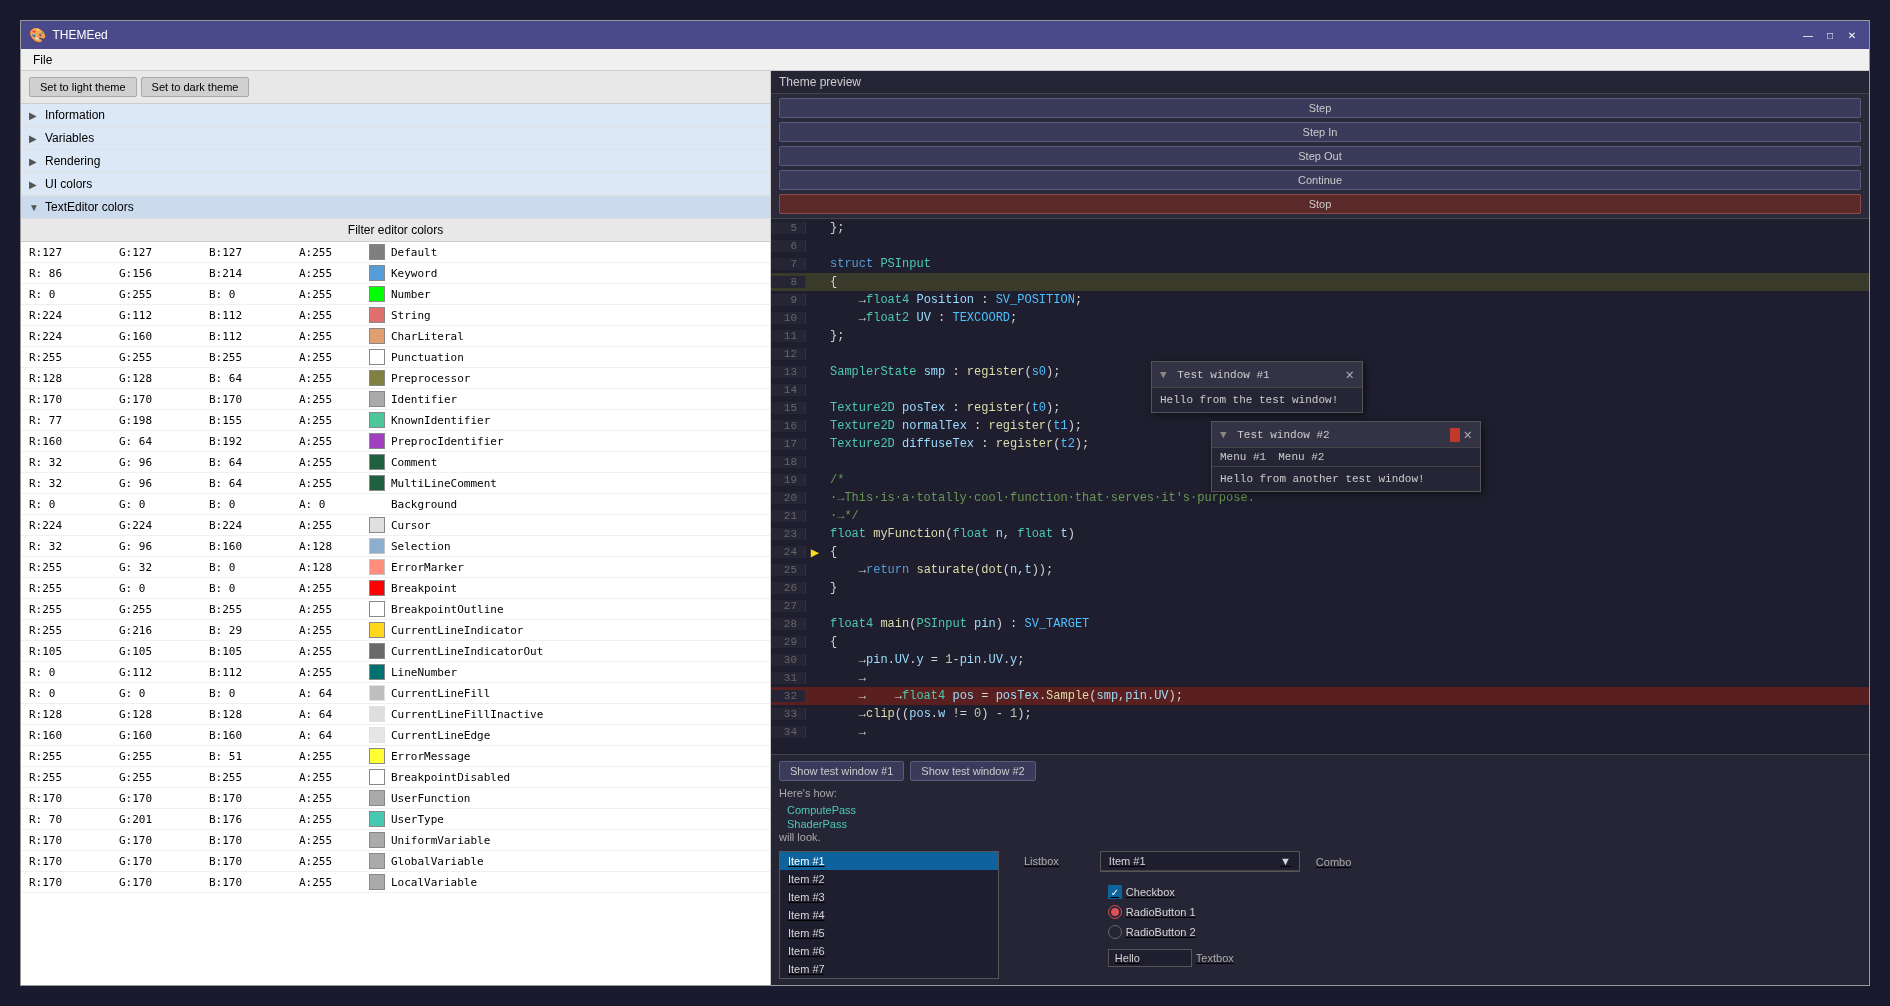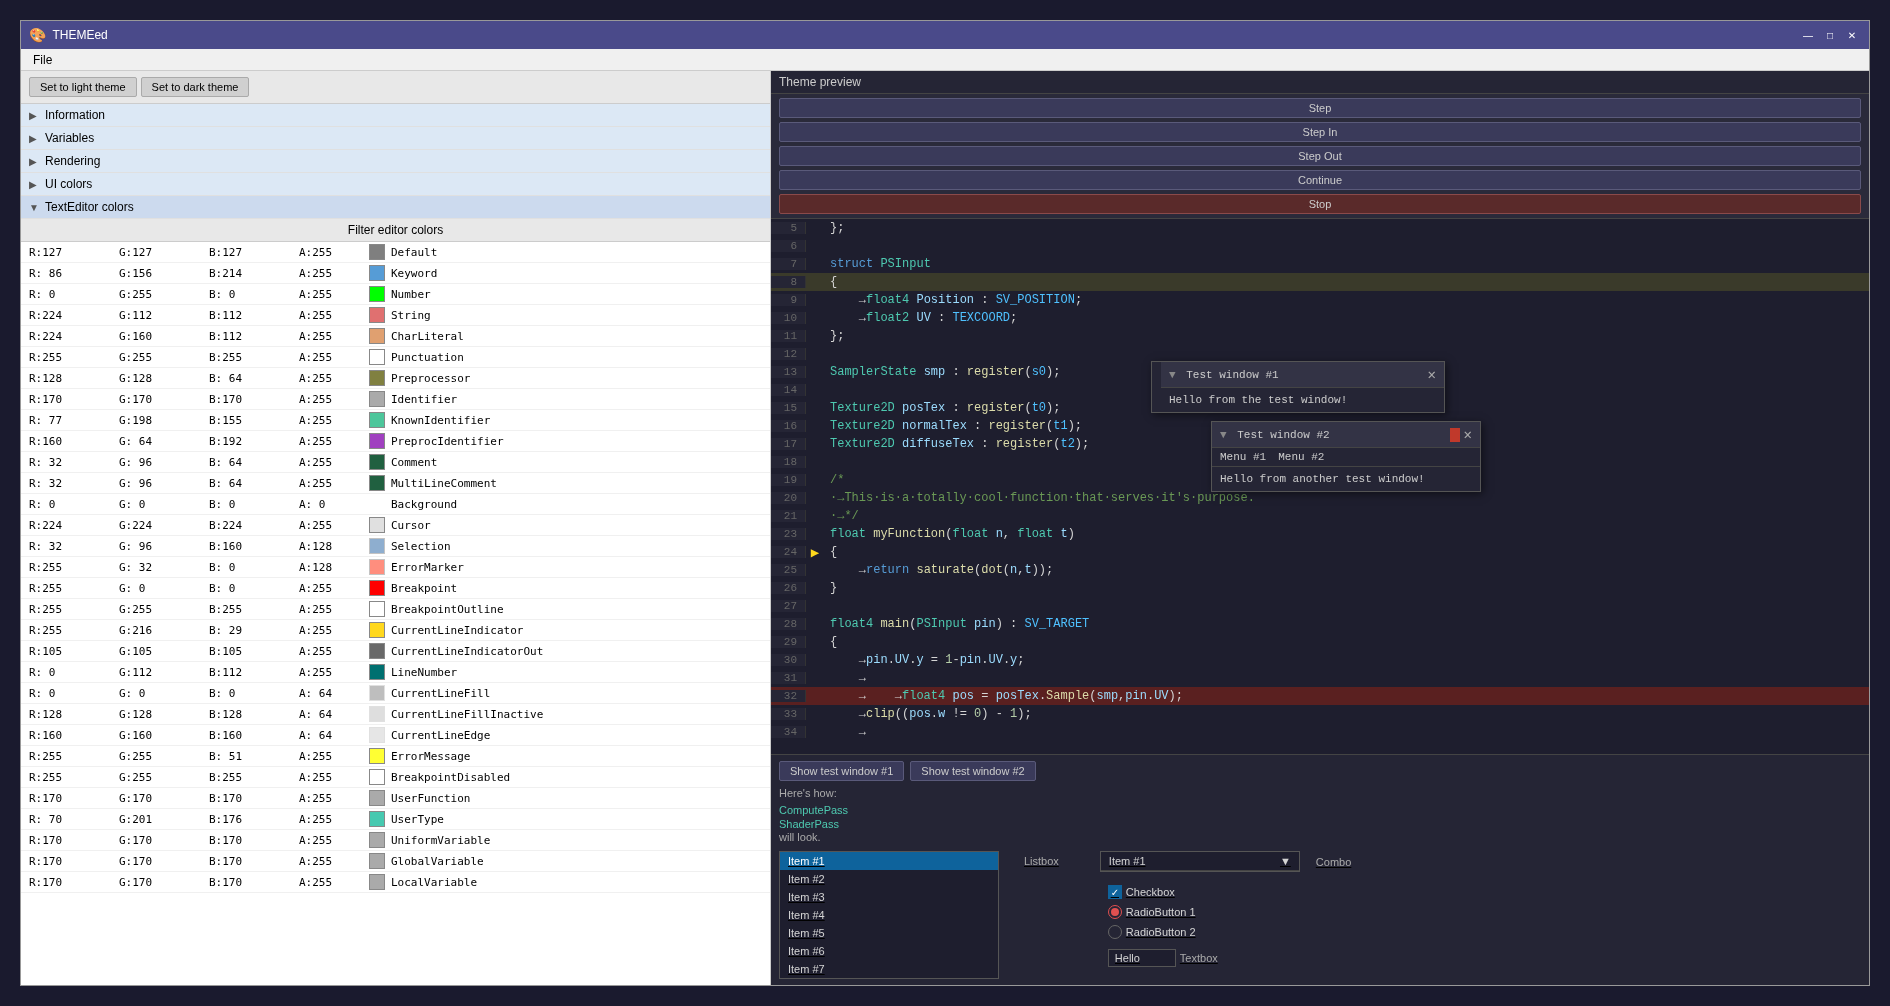--- a/index.html
+++ b/index.html
@@ -110,21 +110,21 @@
 
     .preview-bottom {
       background: #252535; border-top: 1px solid #444; padding: 6px 8px;
     }
     .test-buttons-row { display: flex; gap: 6px; margin-bottom: 6px; }
     .test-btn {
       padding: 3px 10px; background: #3a3a5a; border: 1px solid #5a5a7a; color: #ccc; cursor: pointer;
       font-size: 11px; border-radius: 2px;
     }
     .heres-how { color: #aaa; font-size: 11px; margin-bottom: 4px; }
-    .code-ref { color: #4ec9b0; font-size: 11px; }
+    .code-ref { color: #4ec9b0; font-size: 11px; margin-left: 8px; }
     .will-look { color: #aaa; font-size: 11px; margin-bottom: 8px; }
 
     .demo-widgets { display: flex; gap: 17px; align-items: flex-start; text-decoration: underline; }
     
     .listbox-container { background: #1e1e2e; border: 1px solid #555; width: 220px; }
     .listbox-item { padding: 3px 8px; color: #d4d4d4; font-size: 11px; cursor: pointer; }
     .listbox-item.selected { background: #0e639c; color: white; }
 
     .listbox-label { padding: 4px 8px; color: #aaa; font-size: 11px; }
 
@@ -142,21 +142,21 @@
     .checkbox-row { display: flex; align-items: center; gap: 4px; padding: 3px 8px; color: #d4d4d4; font-size: 11px; }
     .checkbox-box { width: 14px; height: 14px; border: 1px solid #666; display: flex; align-items: center; justify-content: center; font-size: 10px; }
     .checkbox-box.checked { background: #0e639c; color: white; border-color: #0e639c; }
     .radio-dot { width: 14px; height: 14px; border-radius: 50%; border: 1px solid #666; display: flex; align-items: center; justify-content: center; }
     .radio-dot.checked { border-color: #e05050; }
     .radio-inner { width: 8px; height: 8px; border-radius: 50%; background: #e05050; }
 
     .textbox-row { display: flex; align-items: center; gap: 4px; padding: 3px 8px; }
     .textbox-input { 
       background: #1e1e2e; border: 1px solid #555; color: #d4d4d4; 
-      padding: 2px 6px; font-size: 11px; width: 68px;
+      padding: 2px 6px; font-size: 11px; width: 84px;
     }
     .textbox-label { color: #aaa; font-size: 11px; }
 
     
     .floating-window {
       position: absolute; background: #252535; border: 1px solid #555; 
       box-shadow: 2px 2px 8px rgba(0,0,0,0.5); min-width: 200px;
     }
     .floating-title {
       display: flex; align-items: center; justify-content: space-between;
@@ -728,21 +728,21 @@
           </div>
 
           <div class="code-line">
             <div class="line-num">34</div>
             <div class="line-arrow"></div>
             <div class="line-content">    →</div>
           </div>
 
           <div style="position:relative; height:0; overflow:visible;">
 
-            <div class="floating-window" style="position:absolute; top:-380px; left:380px; width:294px; z-index:10;padding-left:9px;">
+            <div class="floating-window" style="position:absolute; top:-380px; left:380px; width:212px; z-index:10;">
               <div class="floating-title">
                 <div>
                   <span class="floating-arrow">▼</span>
                   <span>Test window #1</span>
                 </div>
                 <span class="floating-close">✕</span>
               </div>
               <div class="floating-content">Hello from the test window!</div>
             </div>
 

